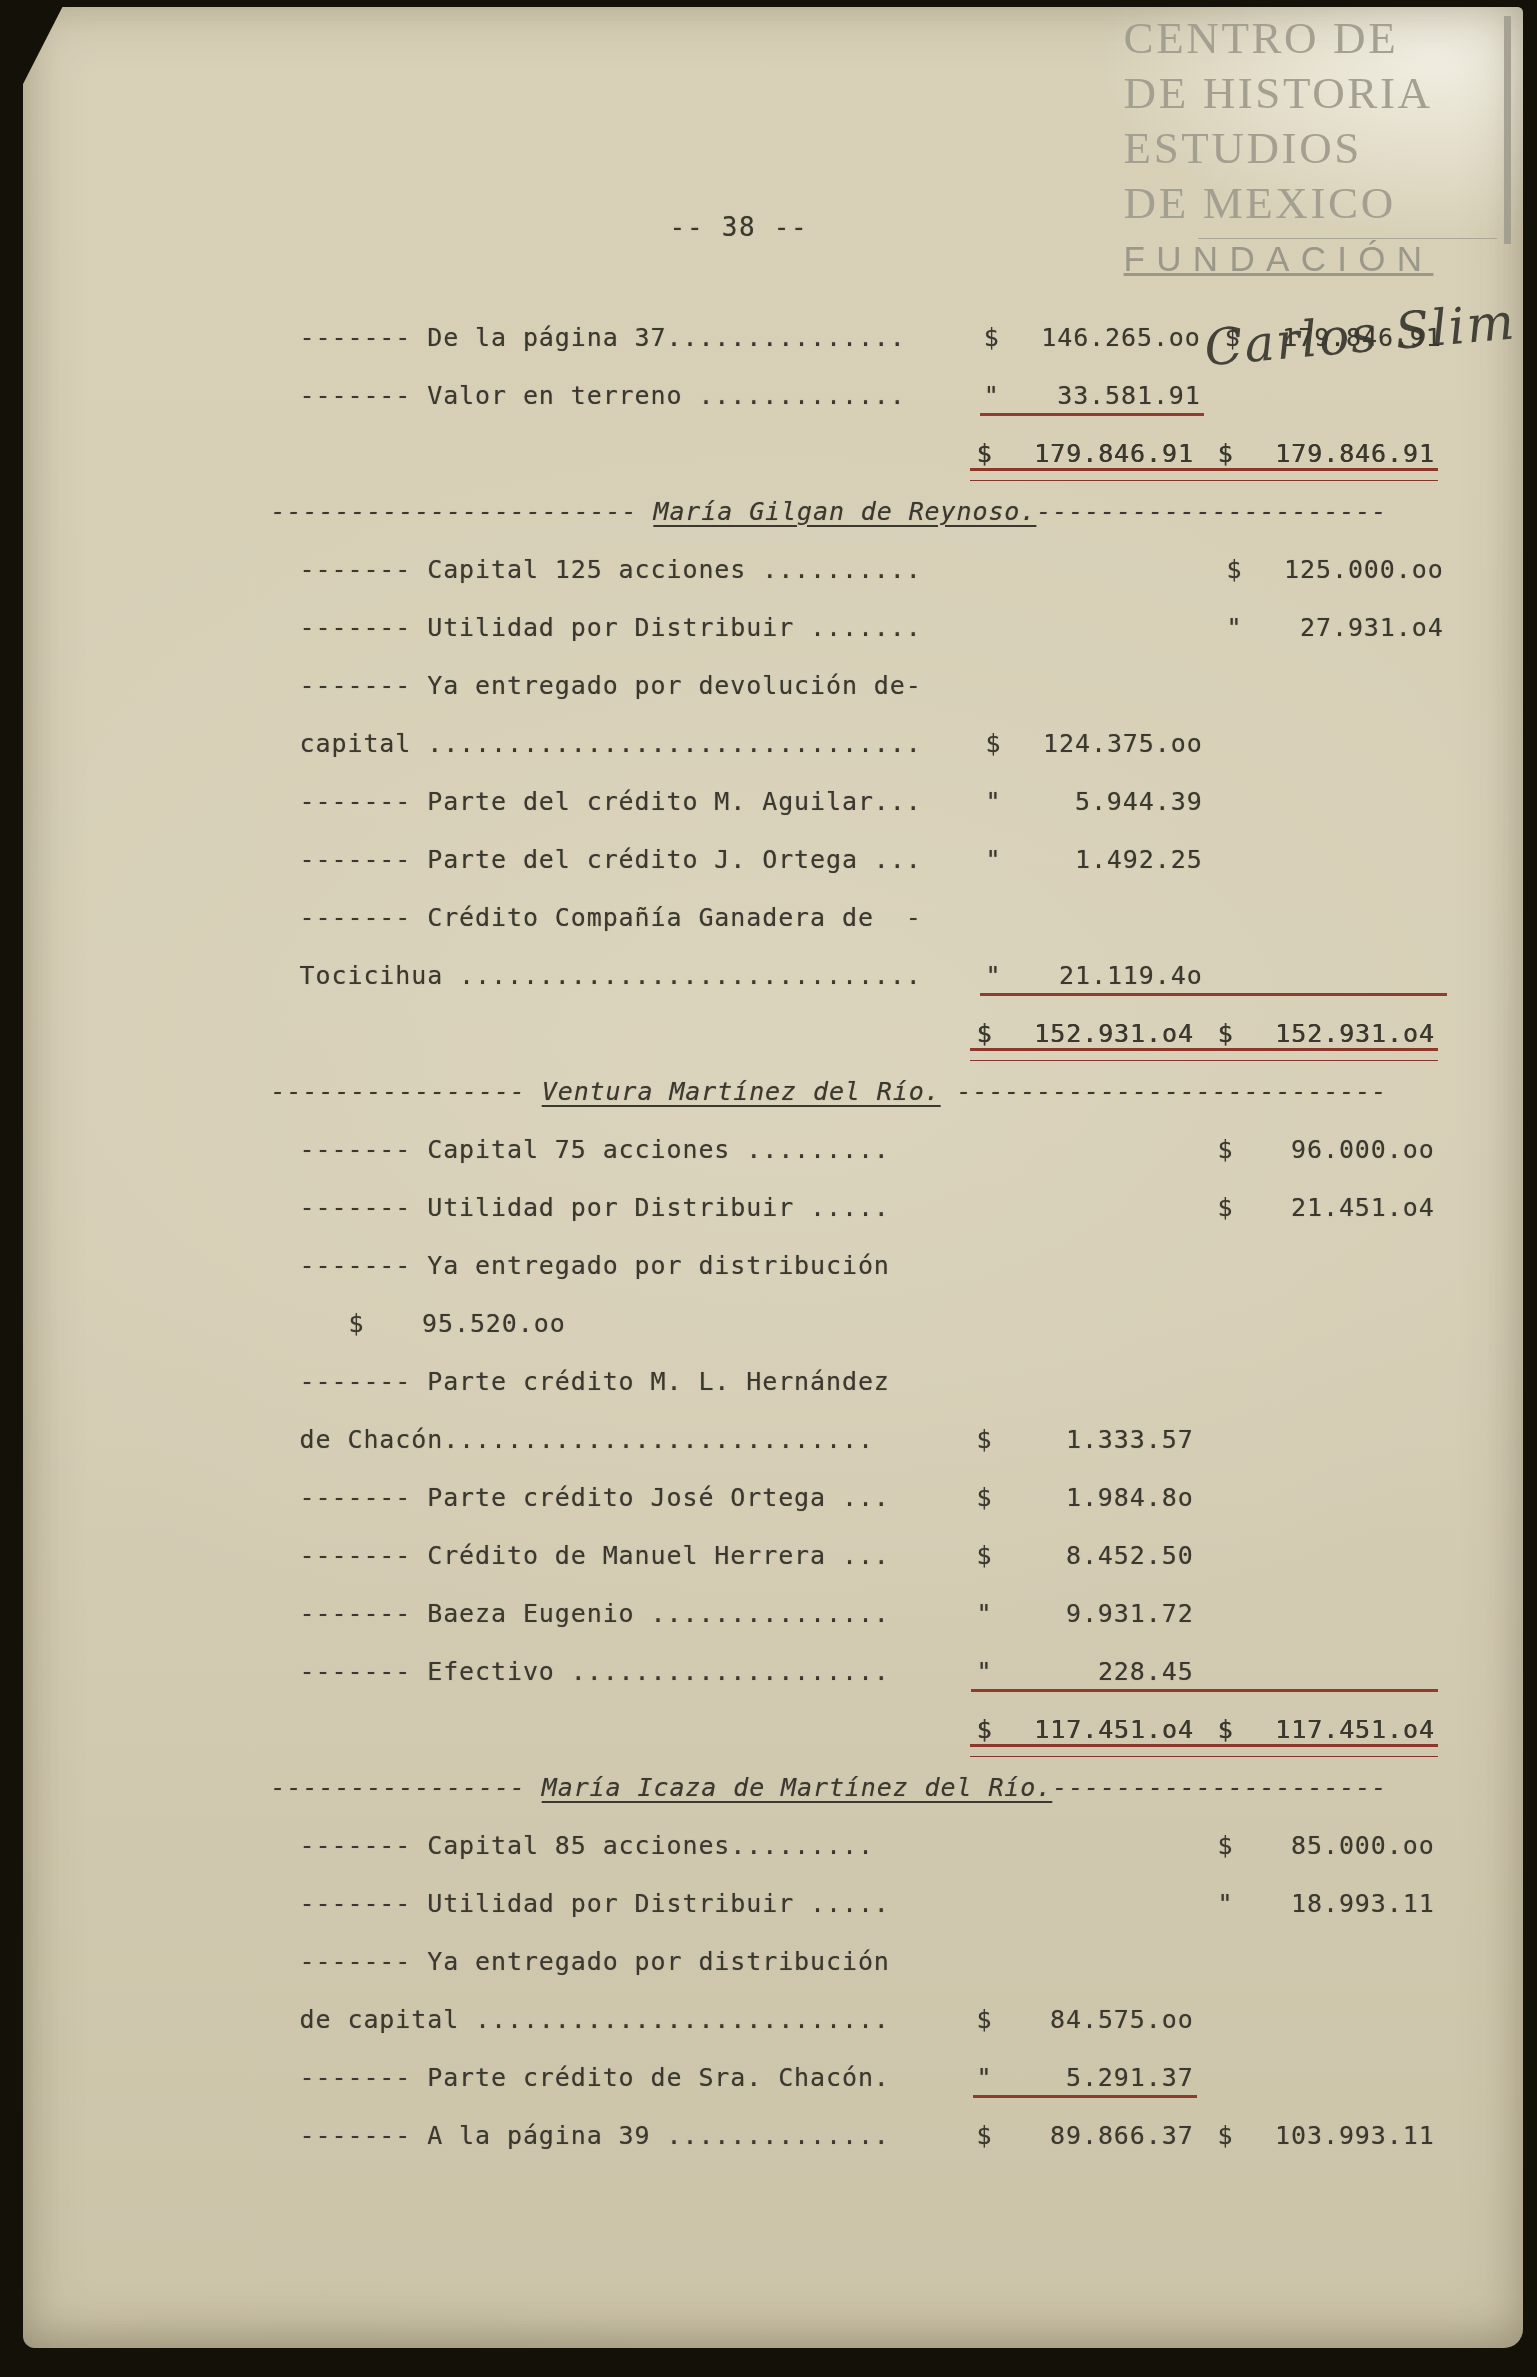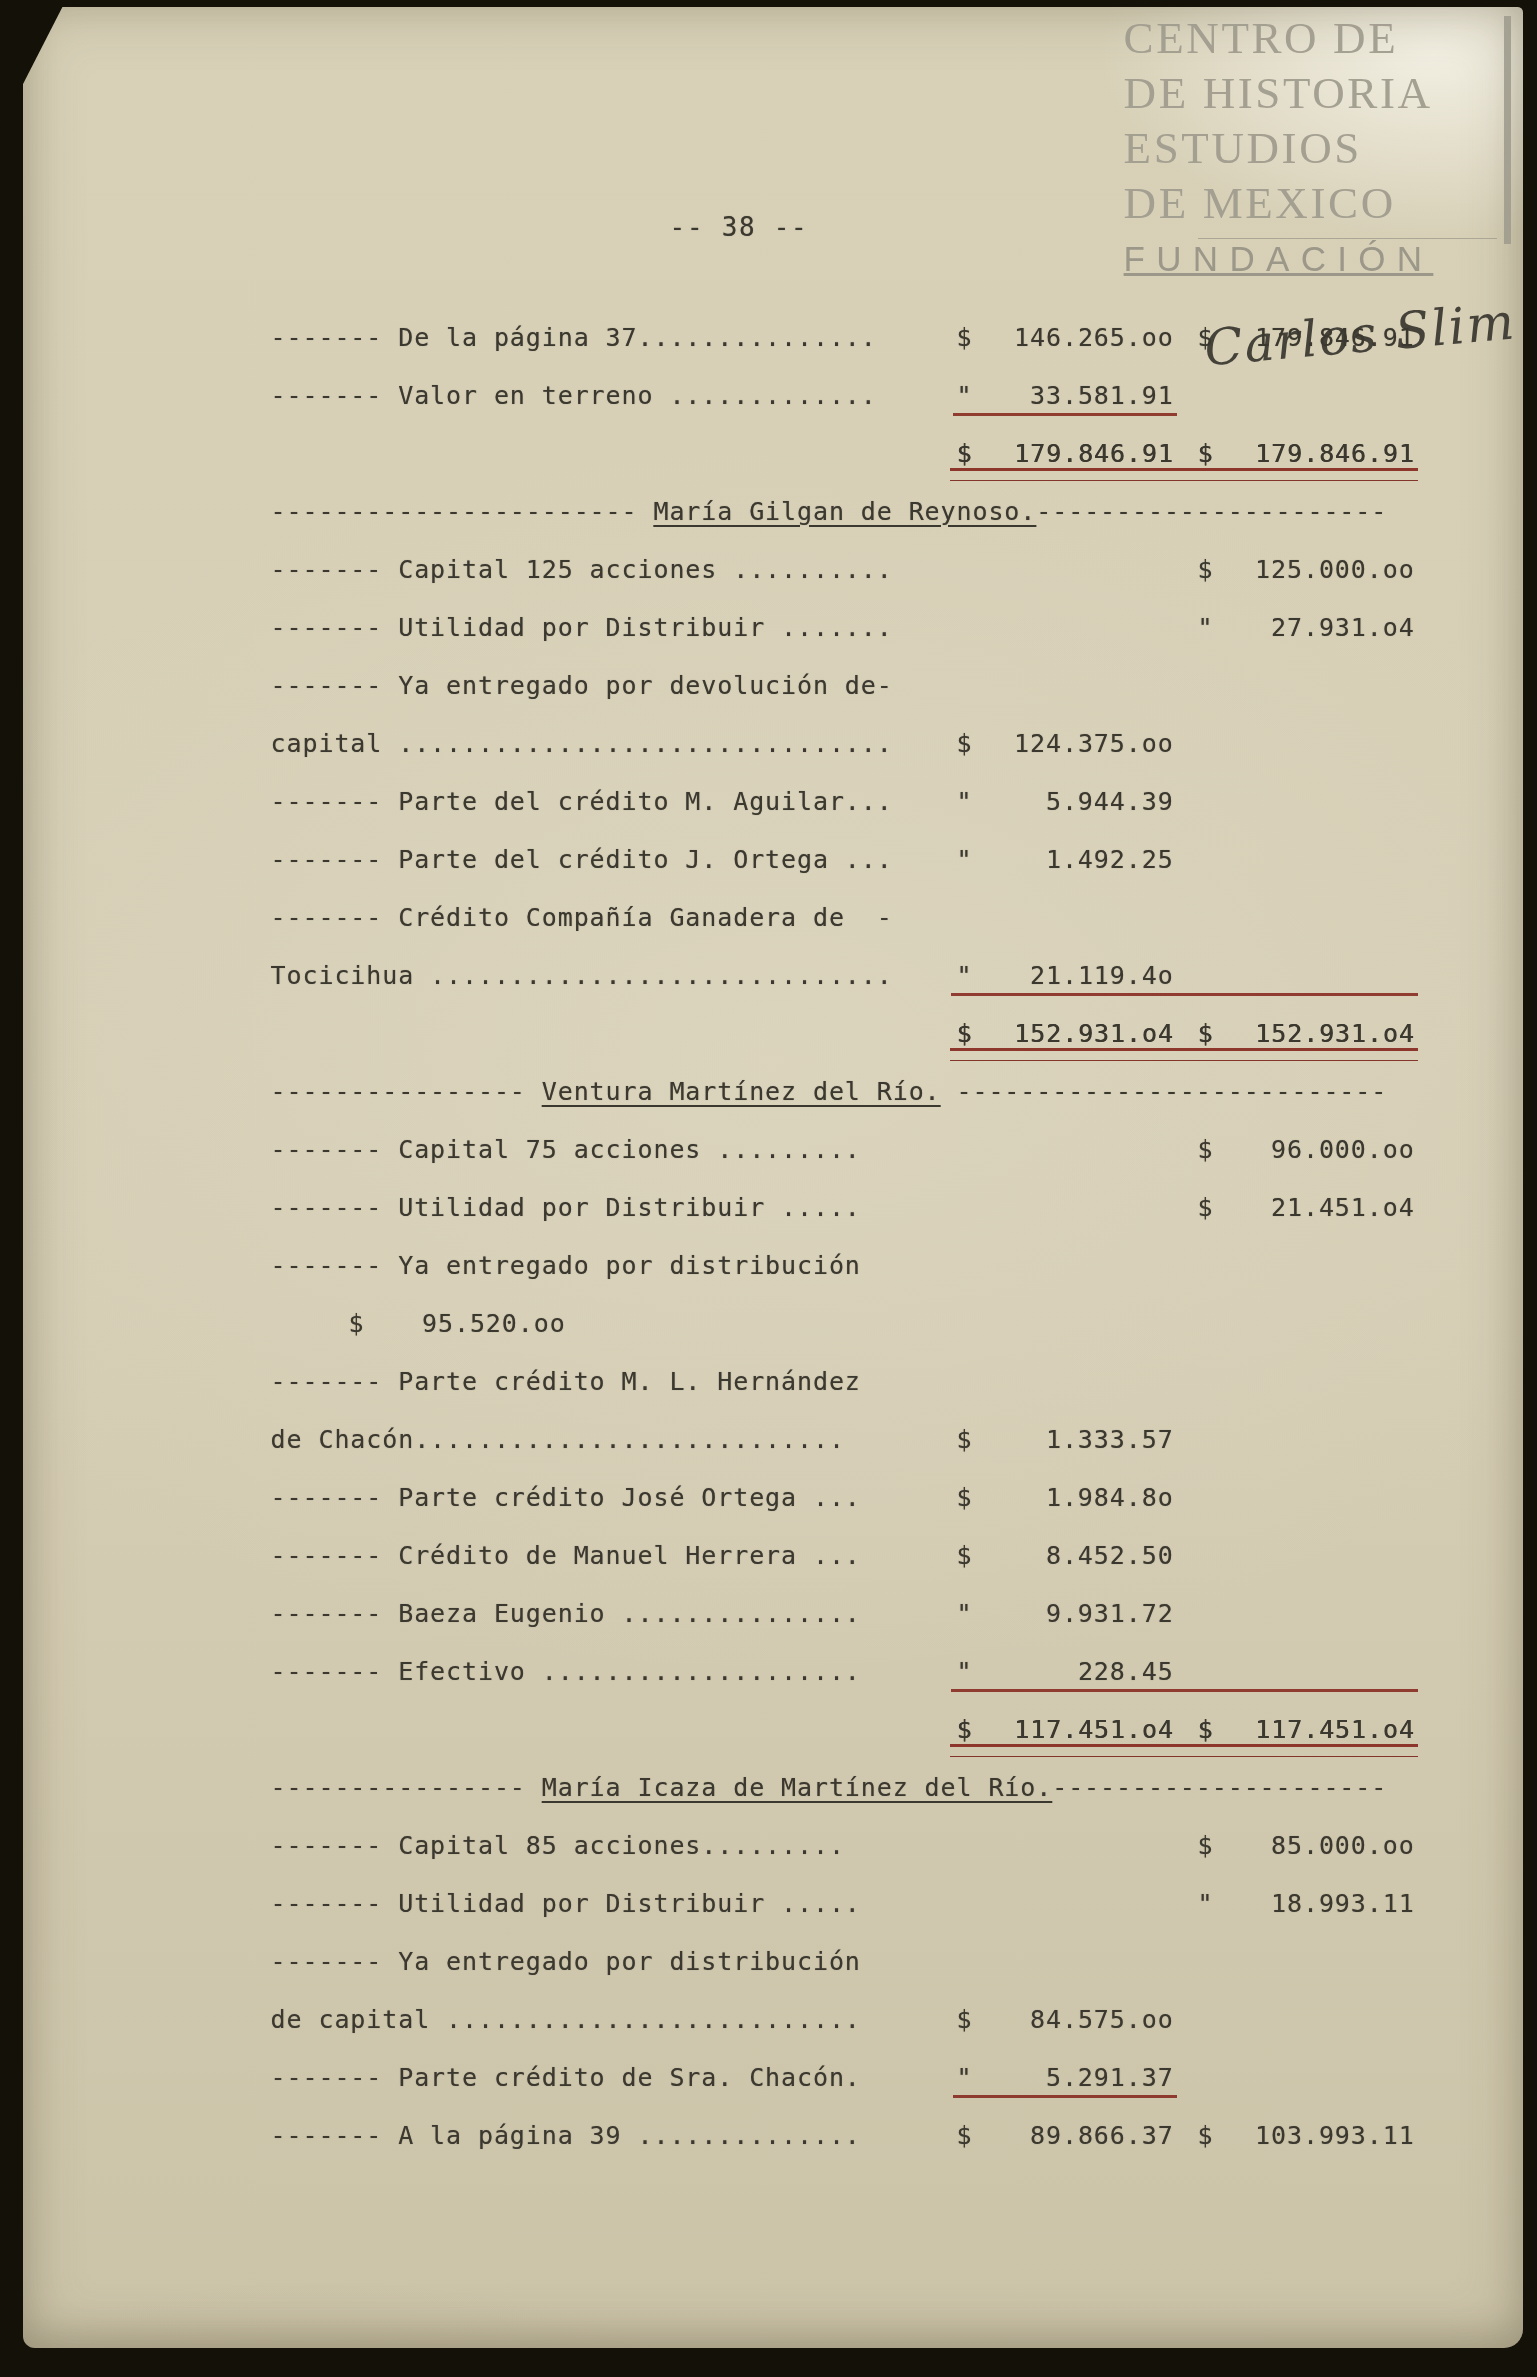--- a/index.html
+++ b/index.html
@@ -72,21 +72,21 @@
   
   .ledger {
     position:absolute; left:248px; top:297px; width:1164px;
     font-size:25px; letter-spacing:0.9px; color:#3b382f;
     text-shadow:0 0 0.9px rgba(59,56,47,0.5);
   }
   .row {
     height:58px; display:flex; align-items:flex-end; padding-bottom:10.4px;
     white-space:pre;
   }
-  .lbl { width:608px; display:inline-block; }
+  .lbl { width:608px; display:inline-block;margin-left:29px; }
   .amts { margin-left:78px; width:458px; display:flex; position:relative; }
   .amt { display:flex; justify-content:space-between; position:relative; }
   .amt.c1 { width:217px; }
   .amt.c2 { width:217px; margin-left:24px; }
 
   
   .amt.red1::after {
     content:""; position:absolute; left:-3.5px; right:-3.5px; bottom:-6px; height:2.6px;
     background:#86271d; opacity:0.88;
   }
@@ -96,21 +96,21 @@
     background:#86271d; opacity:0.88;
   }
   
   .amts.tot::after {
     content:""; position:absolute; left:-7px; right:-3.5px; bottom:-13px; height:8.7px;
     border-top:3.5px solid #86271d; border-bottom:1.7px solid #7b241c; opacity:0.9;
   }
   .row.total .val, .row.total .cur { text-shadow:0.5px 0 0 currentColor; }
 
   
-  .hdr { white-space:pre; }
+  .hdr { white-space:pre;font-style:italic; }
   .hname {
     text-decoration:underline;
     text-decoration-thickness:1.7px;
     text-underline-offset:5.2px;
   }
 </style>
 </head>
 <body>
 
 <div class="paper">

